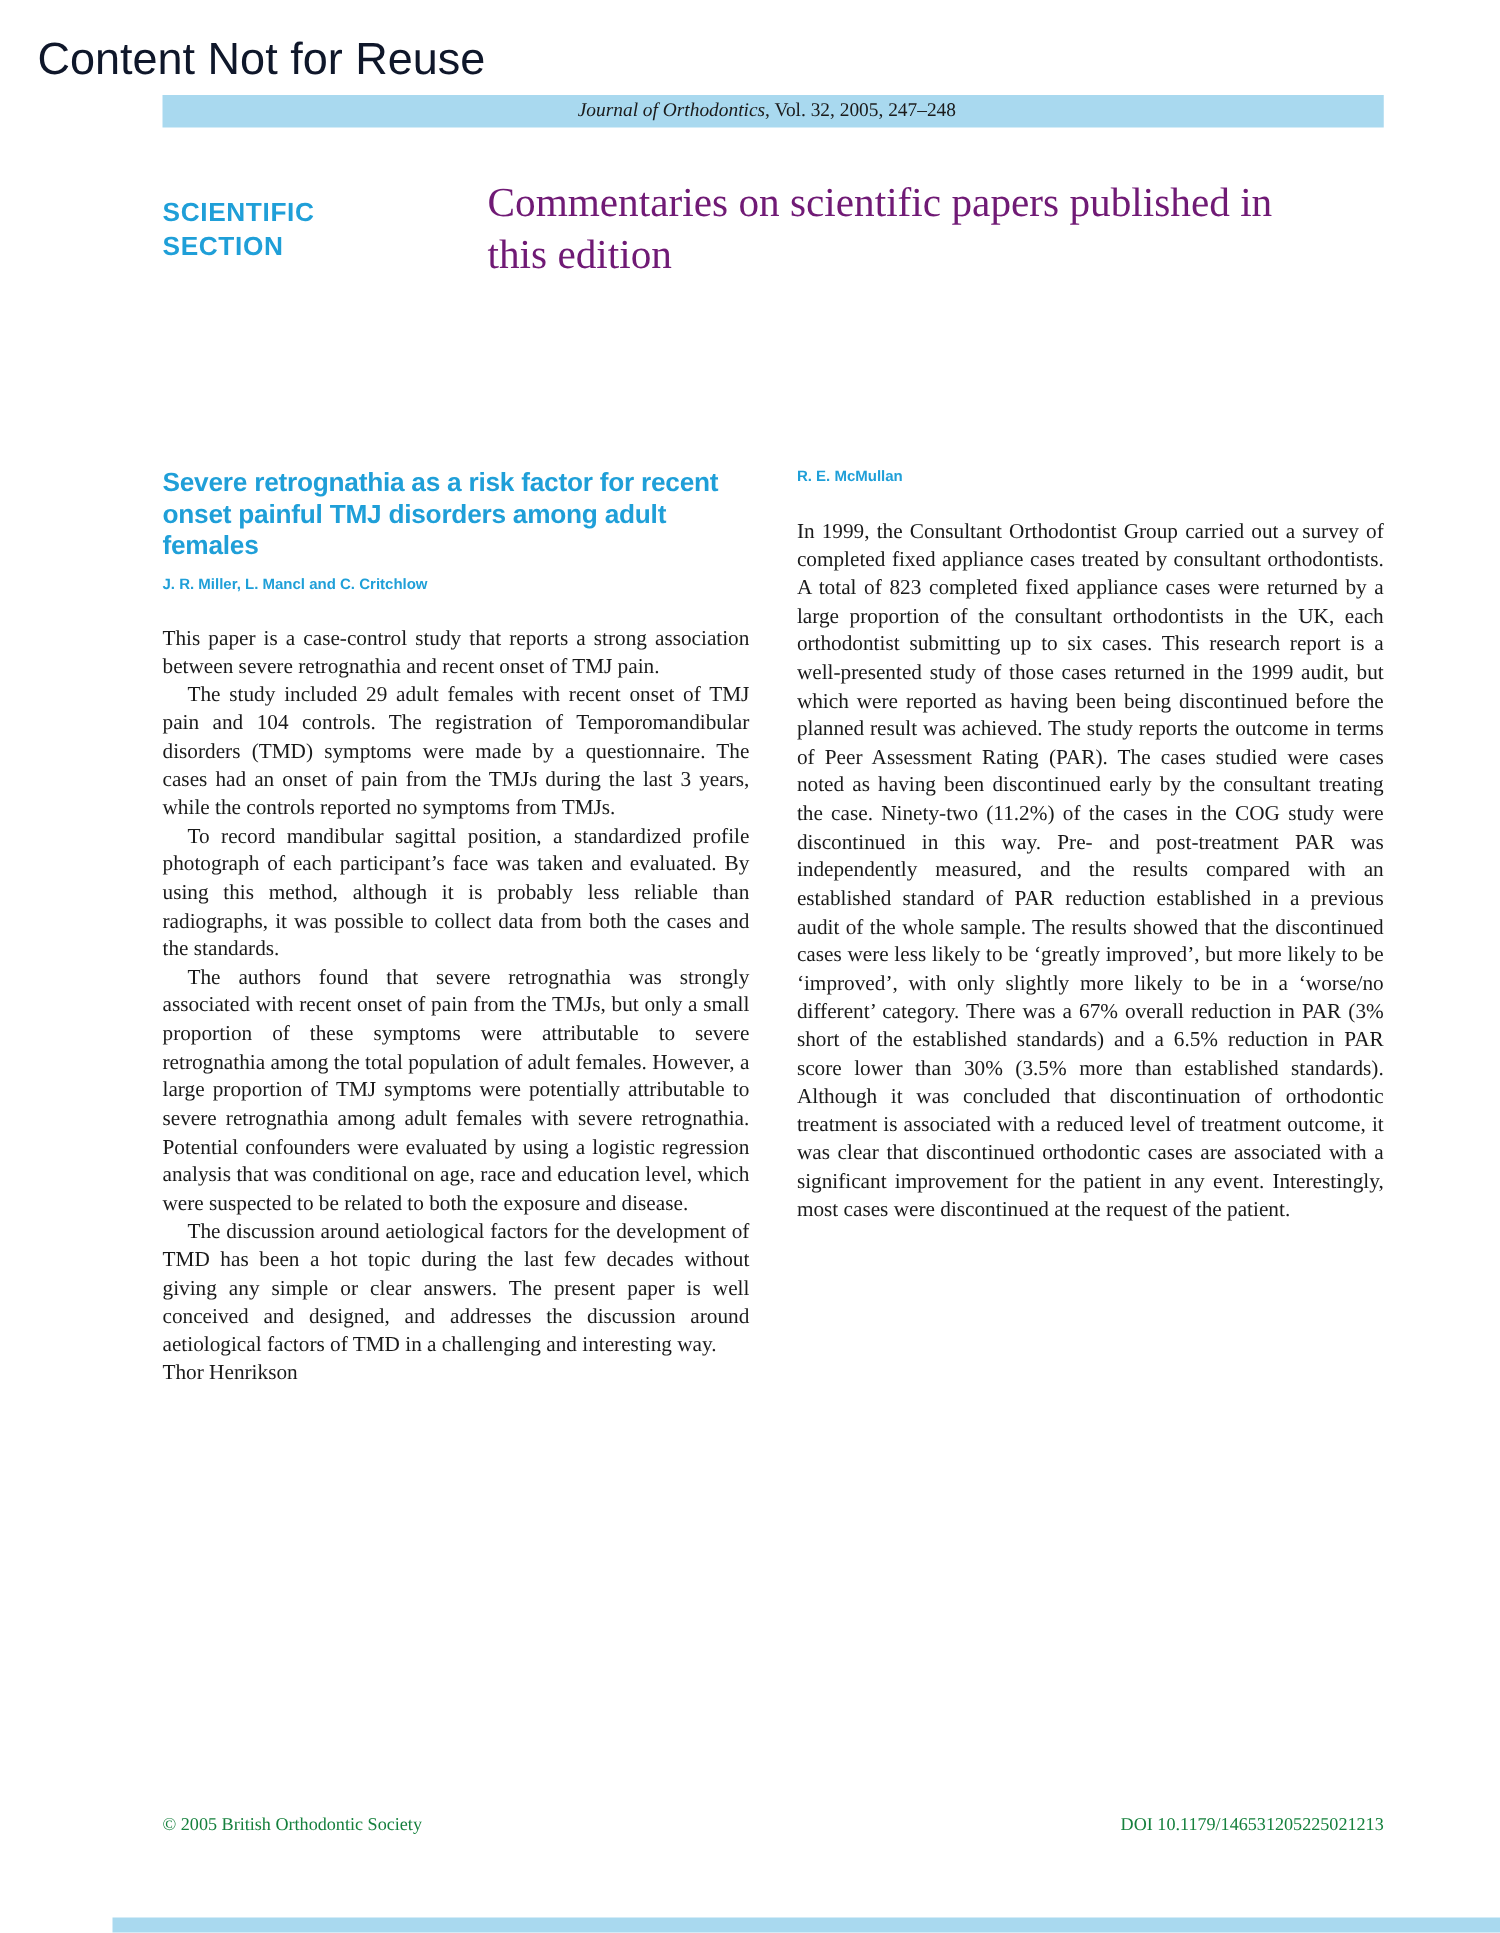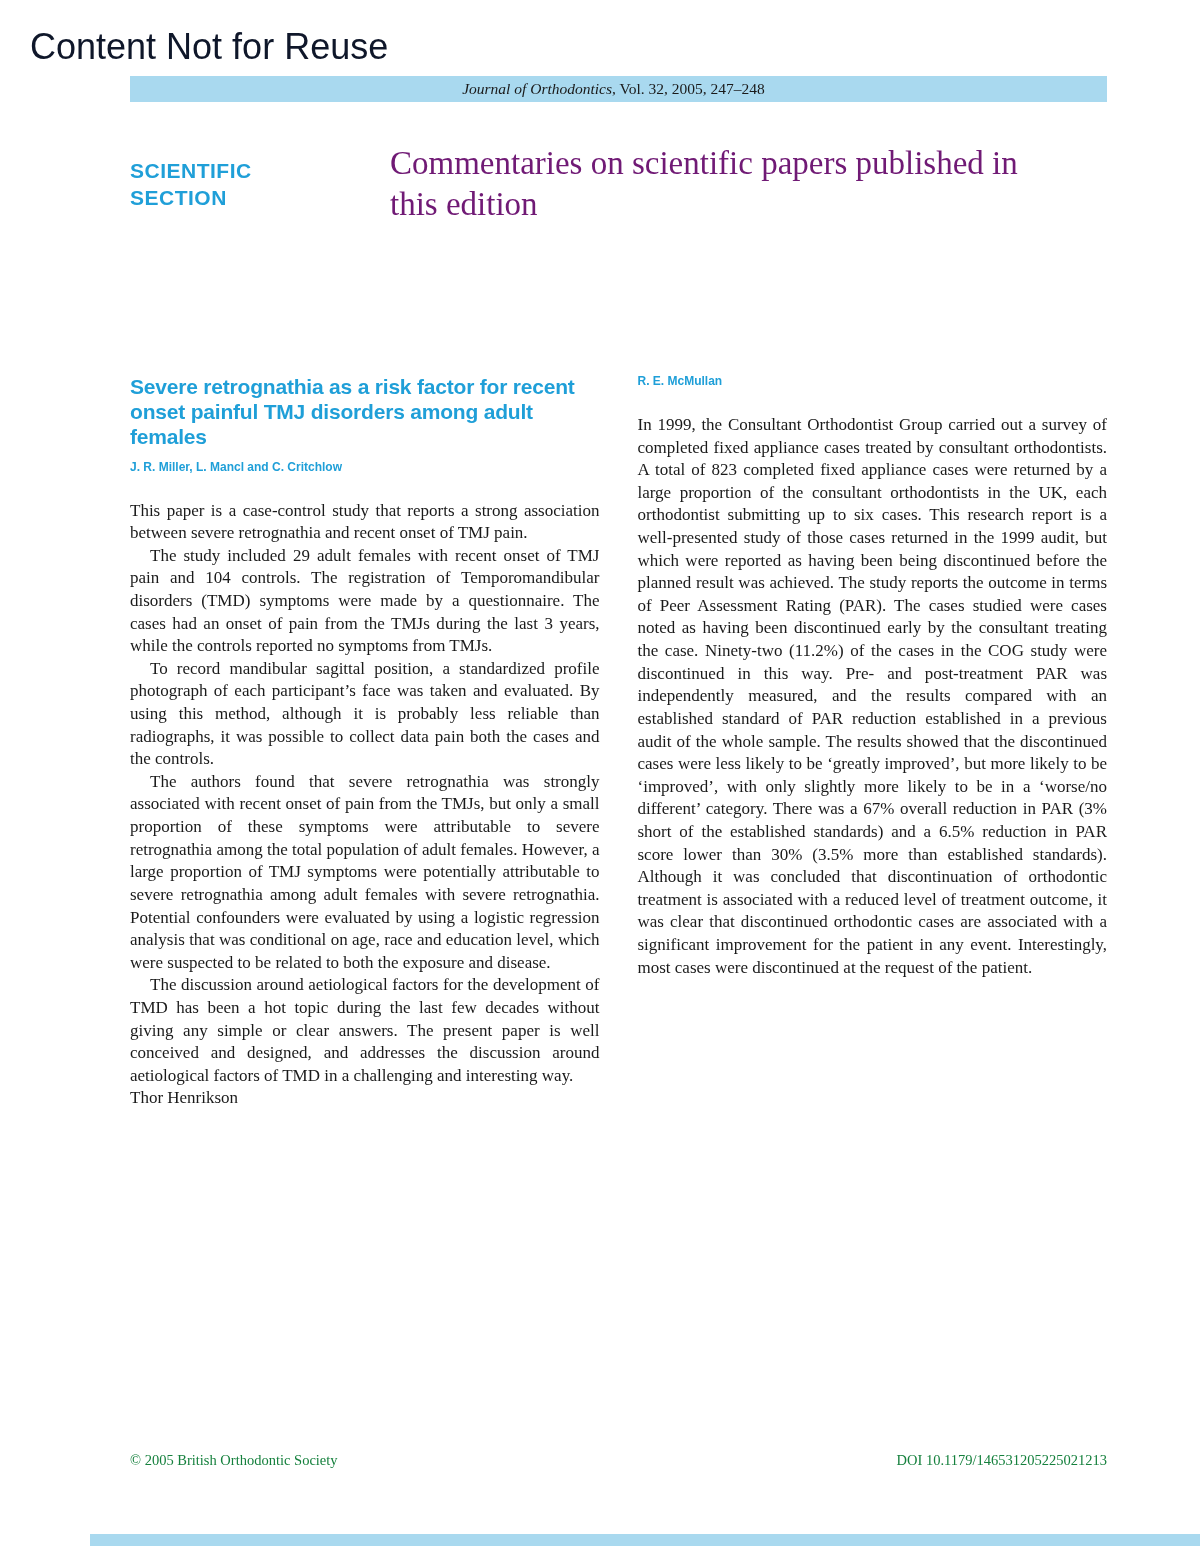--- a/index.html
+++ b/index.html
@@ -133,21 +133,21 @@
 <h1 class="page-title">Commentaries on scientific papers published in this edition</h1>
 
 <div class="columns">
 
   <div class="column">
     <h2 class="article-title">Severe retrognathia as a risk factor for recent onset painful TMJ disorders among adult females</h2>
     <div class="article-authors">J. R. Miller, L. Mancl and C. Critchlow</div>
     <div class="article-body">
       <p>This paper is a case-control study that reports a strong association between severe retrognathia and recent onset of TMJ pain.</p>
       <p class="indent">The study included 29 adult females with recent onset of TMJ pain and 104 controls. The registration of Temporomandibular disorders (TMD) symptoms were made by a questionnaire. The cases had an onset of pain from the TMJs during the last 3 years, while the controls reported no symptoms from TMJs.</p>
-      <p class="indent">To record mandibular sagittal position, a standardized profile photograph of each participant’s face was taken and evaluated. By using this method, although it is probably less reliable than radiographs, it was possible to collect data pain both the cases and the controls.</p>
+      <p class="indent">To record mandibular sagittal position, a standardized profile photograph of each participant’s face was taken and evaluated. By using this method, although it is probably less reliable than radiographs, it was possible to collect data from both the cases and the standards.</p>
       <p class="indent">The authors found that severe retrognathia was strongly associated with recent onset of pain from the TMJs, but only a small proportion of these symptoms were attributable to severe retrognathia among the total population of adult females. However, a large proportion of TMJ symptoms were potentially attributable to severe retrognathia among adult females with severe retrognathia. Potential confounders were evaluated by using a logistic regression analysis that was conditional on age, race and education level, which were suspected to be related to both the exposure and disease.</p>
       <p class="indent">The discussion around aetiological factors for the development of TMD has been a hot topic during the last few decades without giving any simple or clear answers. The present paper is well conceived and designed, and addresses the discussion around aetiological factors of TMD in a challenging and interesting way.</p>
       <div class="signature">
         <div>Thor Henrikson</div>
       </div>
     </div>
   </div>
 
   <div class="column">
     <div class="article-authors">R. E. McMullan</div>

